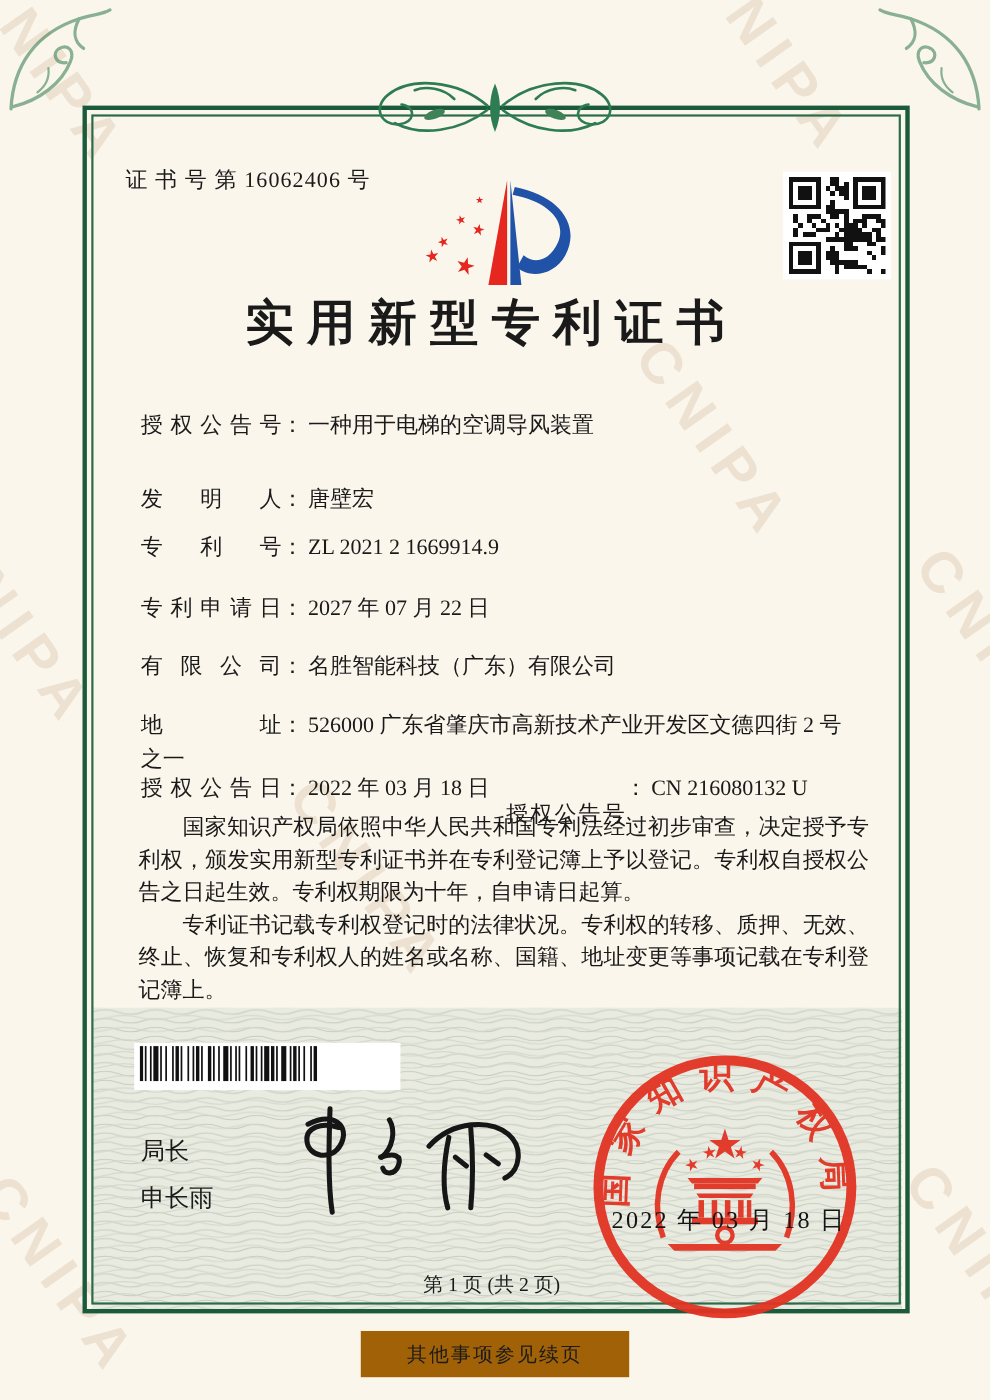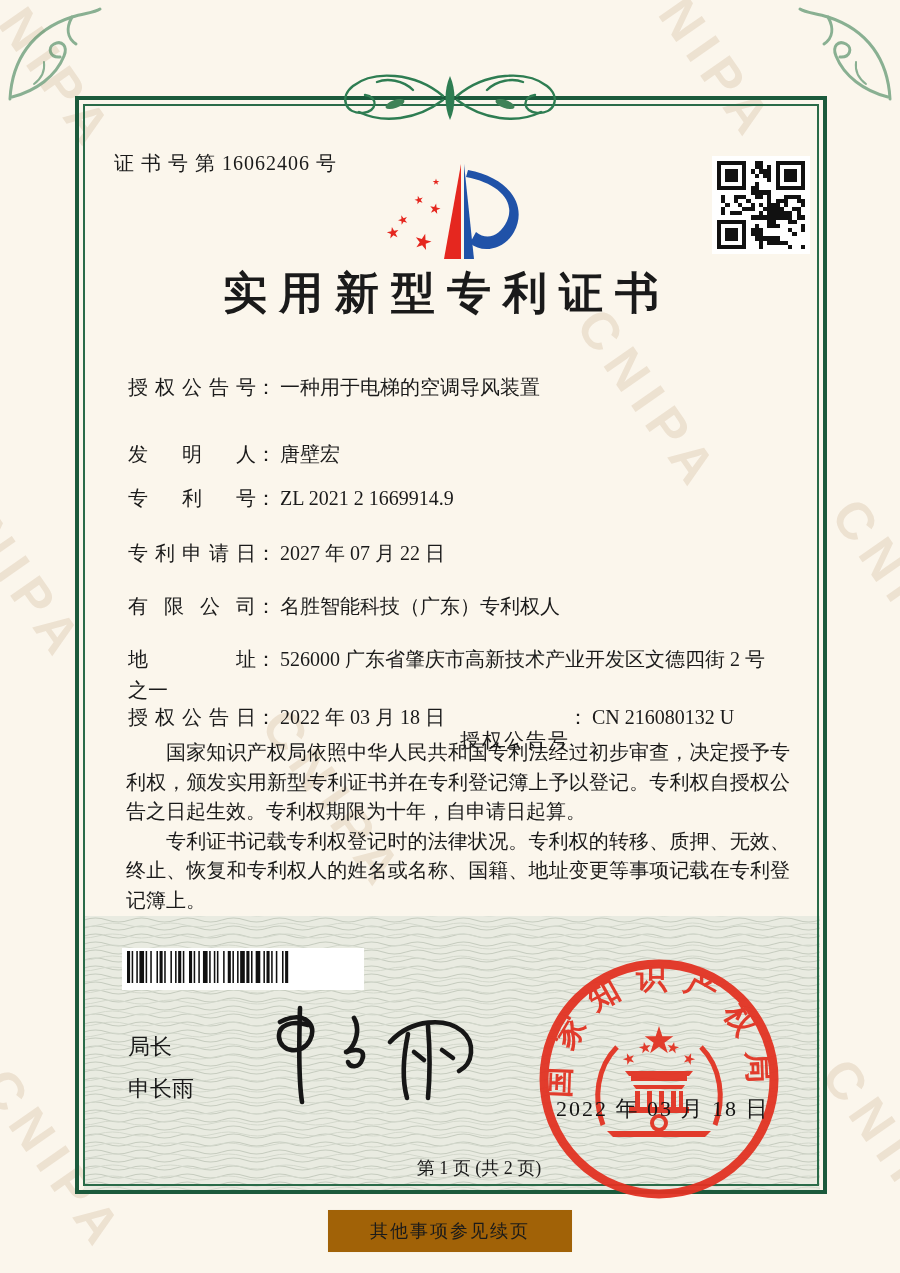--- a/index.html
+++ b/index.html
@@ -48,21 +48,21 @@
     position:absolute;left:126px;top:738px;width:664px;font-size:20px;
     line-height:29.5px;text-align:justify;z-index:3;
   }
   .paras p{margin:0;text-indent:2em;}
   
   .barcode-box{position:absolute;left:122px;top:948px;background:#fff;padding:3px 5px;z-index:3;}
   .signer{position:absolute;left:128px;top:1026px;font-size:22px;line-height:42px;z-index:3;}
   .signature{position:absolute;left:262px;top:998px;z-index:4;}
   .seal{position:absolute;left:524px;top:944px;z-index:3;opacity:.95;}
   .seal-date{position:absolute;left:556px;top:1094px;font-size:22px;letter-spacing:2px;color:#151515;z-index:4;white-space:nowrap;}
-  .pageinfo{position:absolute;left:75px;top:1156px;width:744px;text-align:center;font-size:18px;z-index:3;padding-left:32px;}
+  .pageinfo{position:absolute;left:75px;top:1156px;width:744px;text-align:center;font-size:18px;z-index:3;}
   .footnote{
     position:absolute;left:450px;top:1210px;transform:translateX(-50%);
     background:#a16207;padding:9px 42px;font-size:18px;letter-spacing:2px;z-index:3;
     box-shadow:0 0 2px rgba(0,0,0,.05);
   }
   
   .corner{position:absolute;z-index:0;opacity:.6;}
   .c-tl{left:4px;top:4px;}
   .c-tr{right:4px;top:4px;transform:scaleX(-1);}
   .c-bl{left:0px;bottom:2px;transform:scaleY(-1) scale(1.5);transform-origin:left bottom;}
@@ -290,21 +290,21 @@
   <div class="field" style="top:67px">
     <span class="flabel">发明人</span><span class="fcolon">：</span><span>唐壁宏</span>
   </div>
   <div class="field" style="top:111px">
     <span class="flabel">专利号</span><span class="fcolon">：</span><span>ZL 2021 2 1669914.9</span>
   </div>
   <div class="field" style="top:166px">
     <span class="flabel">专利申请日</span><span class="fcolon">：</span><span>2027 年 07 月 22 日</span>
   </div>
   <div class="field" style="top:219px">
-    <span class="flabel">有限公司</span><span class="fcolon">：</span><span>名胜智能科技（广东）专利权人</span>
+    <span class="flabel">有限公司</span><span class="fcolon">：</span><span>名胜智能科技（广东）有限公司</span>
   </div>
   <div class="field f-inline" style="top:272px;width:656px">
     <span class="flabel">地址</span><span class="fcolon">：</span><span>526000 广东省肇庆市高新技术产业开发区文德四街 2 号之一</span>
   </div>
   <div class="field" style="top:330px">
     <span class="flabel">授权公告日</span><span class="fcolon">：</span><span>2022 年 03 月 18 日</span>
     <span class="field-right">
       <span class="flabel">授权公告号</span><span class="fcolon">：</span><span>CN 216080132 U</span>
     </span>
   </div>

